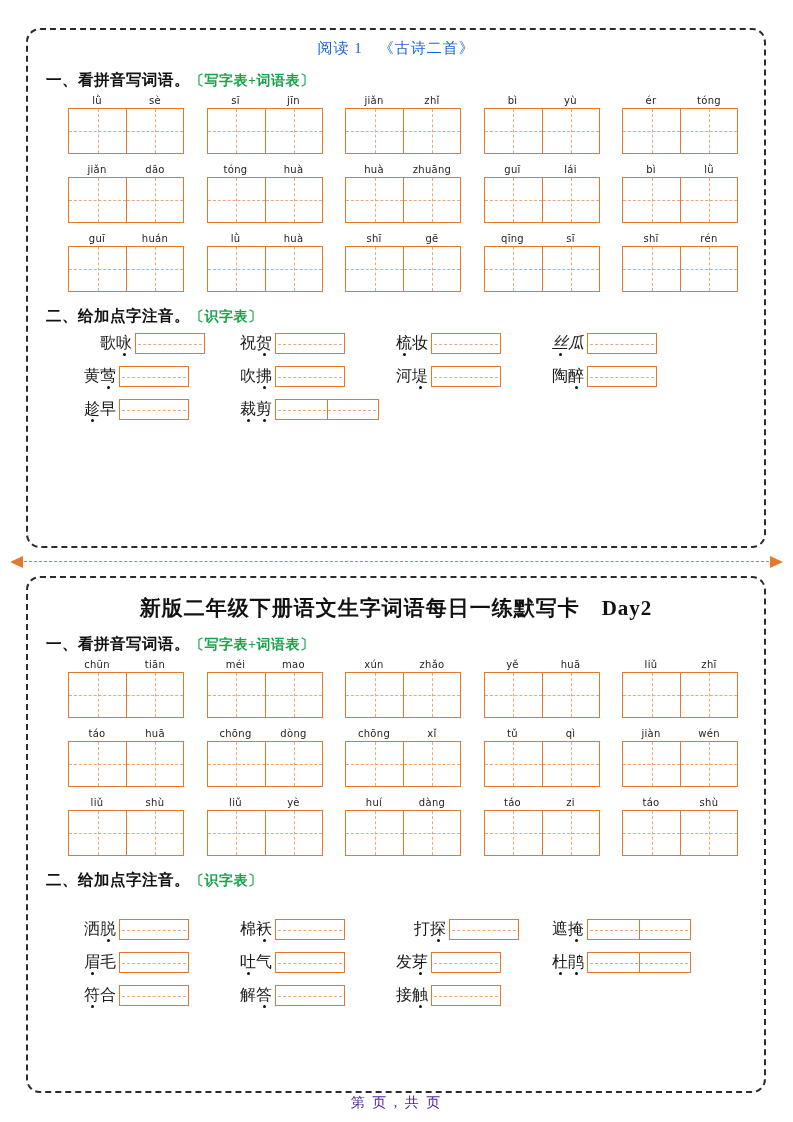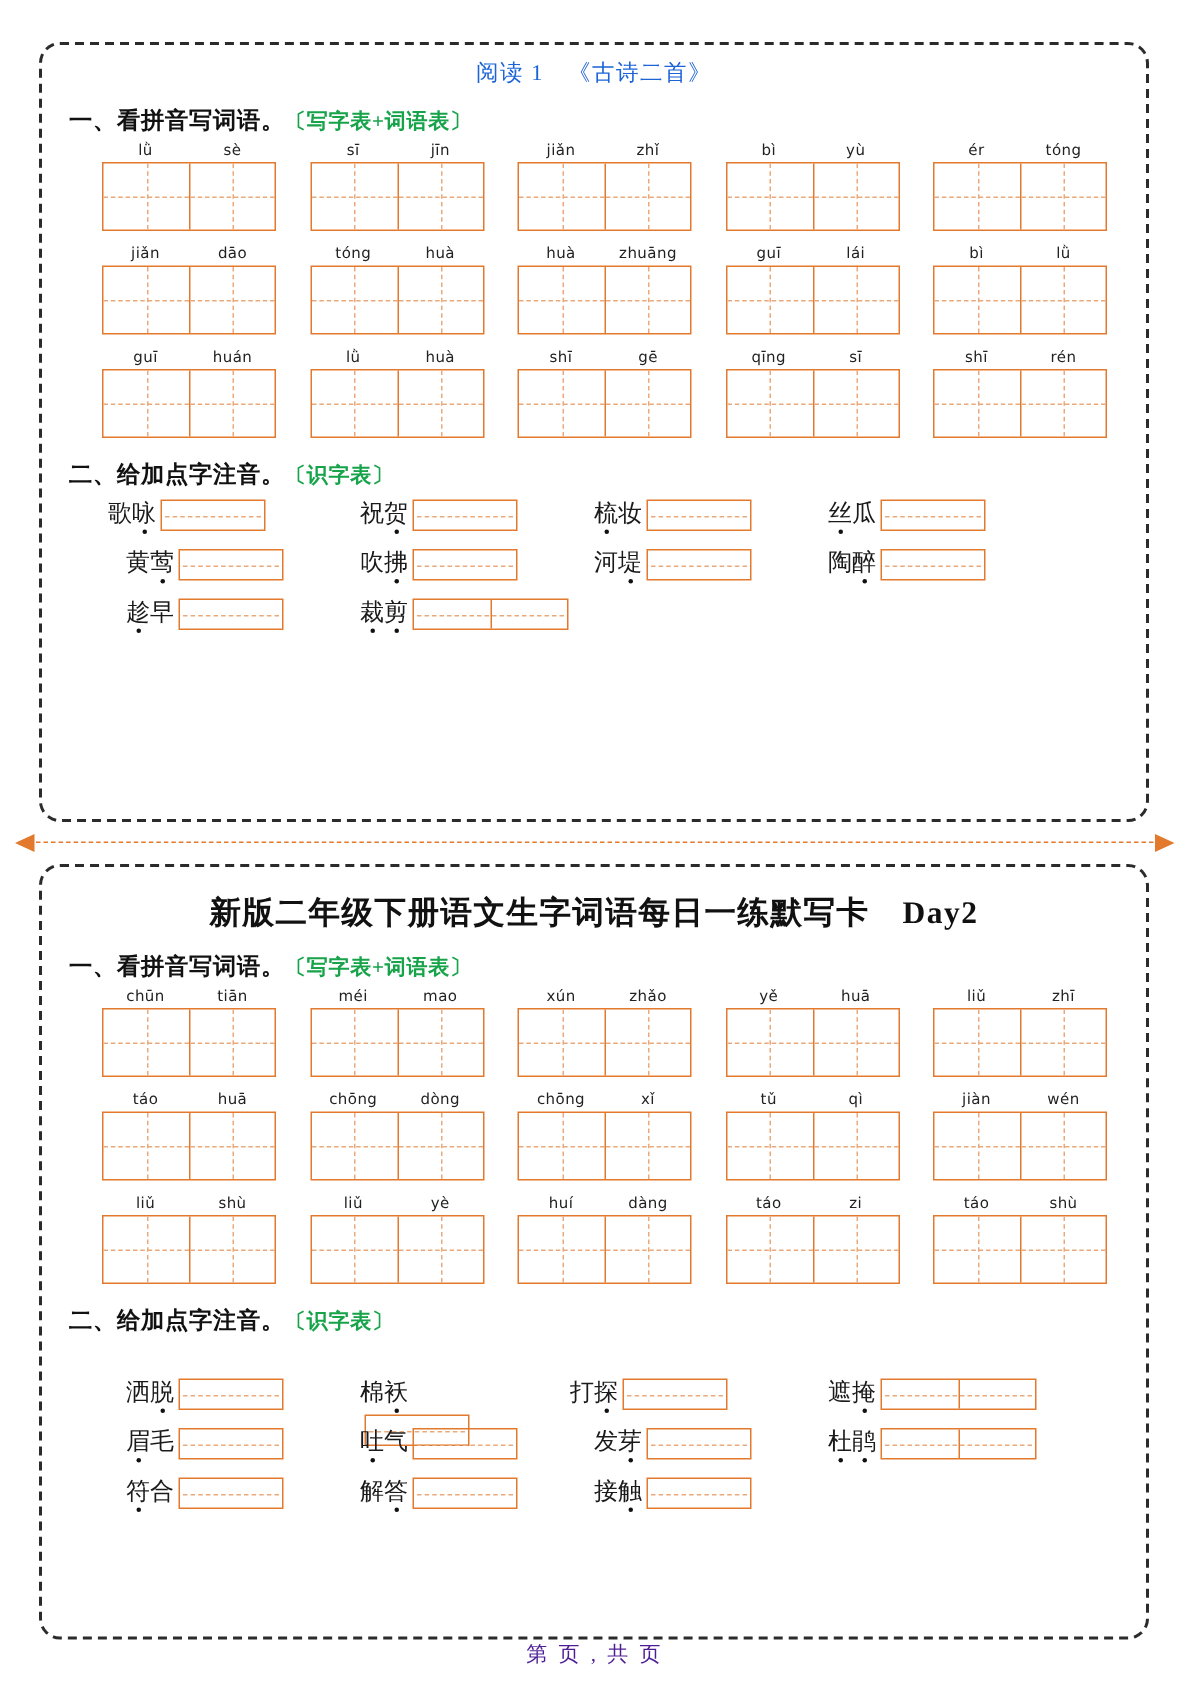--- a/index.html
+++ b/index.html
@@ -343,33 +343,33 @@
             </div>
           </div>
         </div>
       </div>
 
     <div class="sec-head" style="margin-top:14px;">
       <span>二、给加点字注音。</span><span class="tag">〔识字表〕</span>
     </div>
     <div class="wordrows" id="p0s2">
         <div class="wrow" style="padding-left: 0px; position: relative; height: 24px;">
-          <div class="witem" style="position: absolute; left: 44px;">
+          <div class="witem" style="position: absolute; left: 72px;">
             <div class="wtext"><span>歌</span><span class="dot">咏</span></div>
             <div class="pybox" style="width: 70px;"></div>
           </div>
           <div class="witem" style="position: absolute; left: 212px;">
             <div class="wtext"><span>祝</span><span class="dot">贺</span></div>
             <div class="pybox" style="width: 70px;"></div>
           </div>
           <div class="witem" style="position: absolute; left: 368px;">
             <div class="wtext"><span class="dot">梳</span><span>妆</span></div>
             <div class="pybox" style="width: 70px;"></div>
           </div>
-          <div class="witem" style="position: absolute; left: 524px;">
+          <div class="witem" style="position: absolute; left: 524px; font-style: italic;">
             <div class="wtext"><span class="dot">丝</span><span>瓜</span></div>
             <div class="pybox" style="width: 70px;"></div>
           </div>
         </div>
         <div class="wrow" style="padding-left: 0px; position: relative; height: 24px;">
           <div class="witem" style="position: absolute; left: 56px;">
             <div class="wtext"><span>黄</span><span class="dot">莺</span></div>
             <div class="pybox" style="width: 70px;"></div>
           </div>
           <div class="witem" style="position: absolute; left: 212px;">
@@ -570,25 +570,25 @@
 
     <div class="sec-head" style="margin-top:14px;">
       <span>二、给加点字注音。</span><span class="tag">〔识字表〕</span>
     </div>
     <div class="wordrows" id="p1s2">
         <div class="wrow" style="padding-left: 0px; position: relative; height: 24px; margin-top: 28px;">
           <div class="witem" style="position: absolute; left: 56px;">
             <div class="wtext"><span>洒</span><span class="dot">脱</span></div>
             <div class="pybox" style="width: 70px;"></div>
           </div>
-          <div class="witem" style="position: absolute; left: 212px; flex-direction: column;">
+          <div class="witem" style="position: absolute; left: 212px;">
             <div class="wtext"><span>棉</span><span class="dot">袄</span></div>
             <div class="pybox" style="width: 70px;"></div>
           </div>
-          <div class="witem" style="position: absolute; left: 352px; text-align: right;">
+          <div class="witem" style="position: absolute; left: 386px; text-align: right;">
             <div class="wtext"><span>打</span><span class="dot">探</span></div>
             <div class="pybox" style="width: 70px;"></div>
           </div>
           <div class="witem" style="position: absolute; left: 524px;">
             <div class="wtext"><span>遮</span><span class="dot">掩</span></div>
             <div class="pybox split" style="width: 104px;"></div>
           </div>
         </div>
         <div class="wrow" style="padding-left: 0px; position: relative; height: 24px;">
           <div class="witem" style="position: absolute; left: 56px;">

